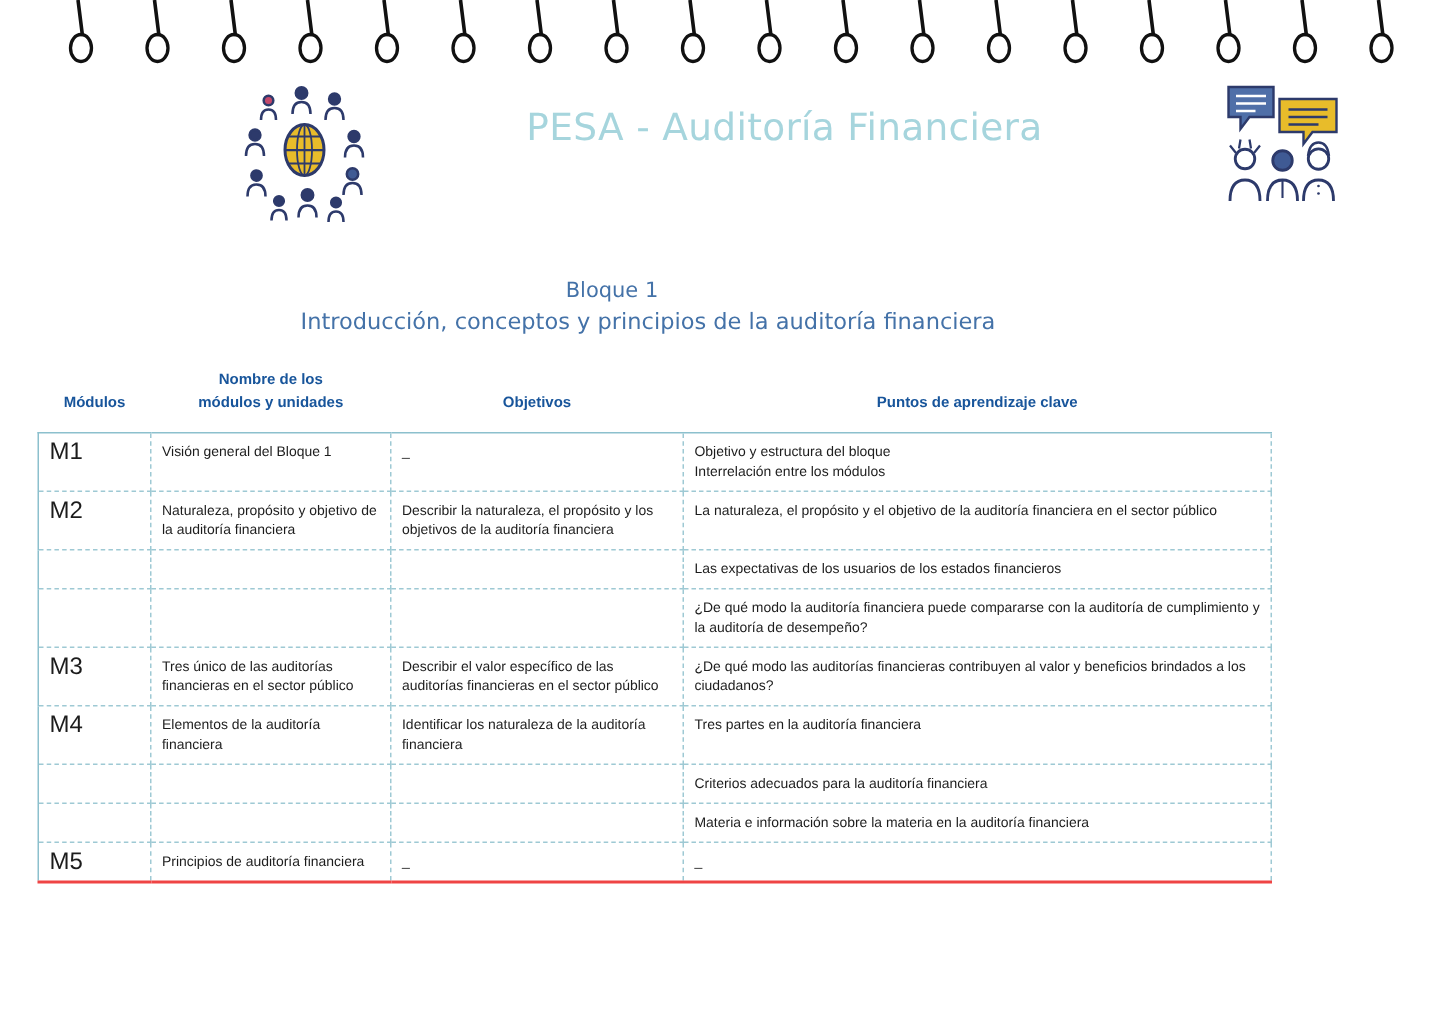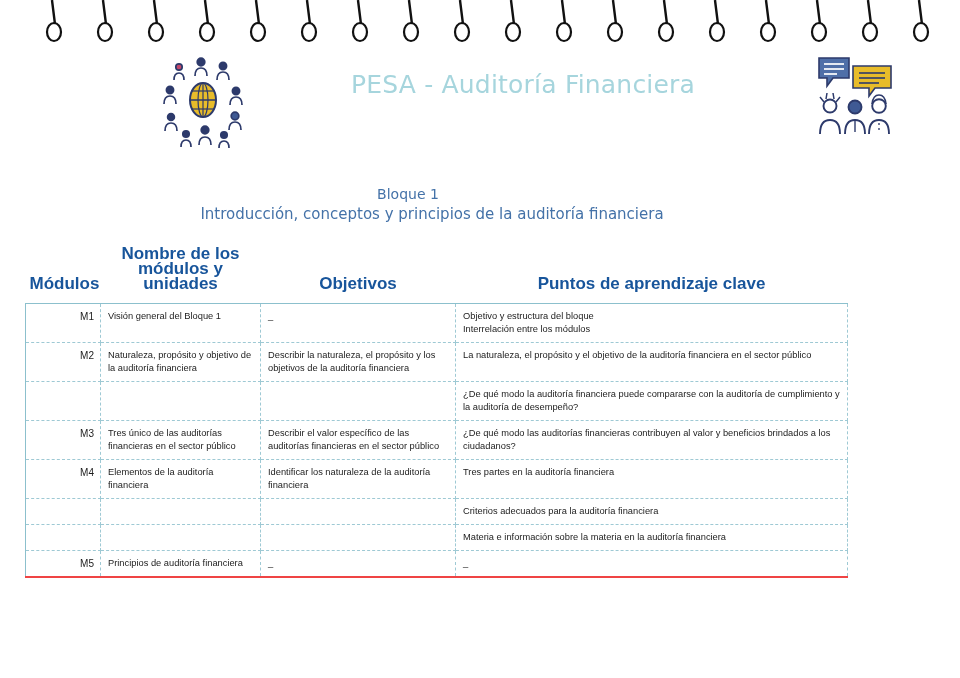--- a/index.html
+++ b/index.html
@@ -92,21 +92,21 @@
     width: 822px;
     table-layout: fixed;
   }
   #schema-table col.c-mod  { width: 75px;  }
   #schema-table col.c-name { width: 160px; }
   #schema-table col.c-obj  { width: 195px; }
   #schema-table col.c-key  { width: 392px; }
 
   #schema-table thead th {
     font-family: "Liberation Sans", sans-serif;
-    font-size: 17px;
+    font-size: 10px;
     font-weight: bold;
     color: #18559b;
     text-align: center;
     vertical-align: bottom;
     padding: 0 4px 12px 4px;
     line-height: 15px;
     border: none;
   }
 
   #schema-table tbody td {
@@ -114,22 +114,22 @@
     line-height: 13px;
     color: #1c1c1c;
     vertical-align: top;
     padding: 6px 6px 6px 7px;
     border-left: 1px dashed #9ec9d4;
     border-right: 1px dashed #9ec9d4;
     border-top: 1px dashed #9ec9d4;
     border-bottom: 1px dashed #9ec9d4;
   }
   #schema-table tbody td.mod {
-    text-align: right;
-    font-size: 10px;
+    text-align: left;
+    font-size: 16px;
     padding-top: 6px;
   }
   #schema-table tbody tr.solid-top > td {
     border-top: 1px solid #8cc0cd;
   }
   #schema-table tbody tr.solid-bottom > td {
     border-bottom: 2px solid #ef4444;
   }
   #schema-table tbody td.edge-l { border-left: 1px solid #8cc0cd; }
   #schema-table td.blank { color: transparent; }
@@ -303,20 +303,26 @@
         </td>
       </tr>
 
       <tr>
         <td class="mod edge-l">M2</td>
         <td>Naturaleza, propósito y objetivo de la auditoría financiera</td>
         <td>Describir la naturaleza, el propósito y los objetivos de la auditoría financiera</td>
         <td>La naturaleza, el propósito y el objetivo de la auditoría financiera en el sector público</td>
       </tr>
 
+      <tr>
+        <td class="mod edge-l blank">&nbsp;</td>
+        <td class="blank">&nbsp;</td>
+        <td class="blank">&nbsp;</td>
+        <td>Las expectativas de los usuarios de los estados financieros</td>
+      </tr>
 
       <tr>
         <td class="mod edge-l blank">&nbsp;</td>
         <td class="blank">&nbsp;</td>
         <td class="blank">&nbsp;</td>
         <td>¿De qué modo la auditoría financiera puede compararse con la auditoría de cumplimiento y la auditoría de desempeño?</td>
       </tr>
 
       <tr>
         <td class="mod edge-l">M3</td>

